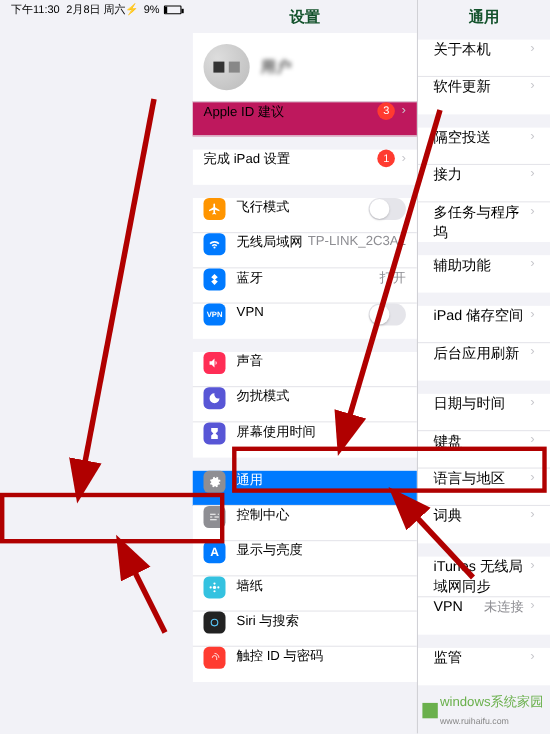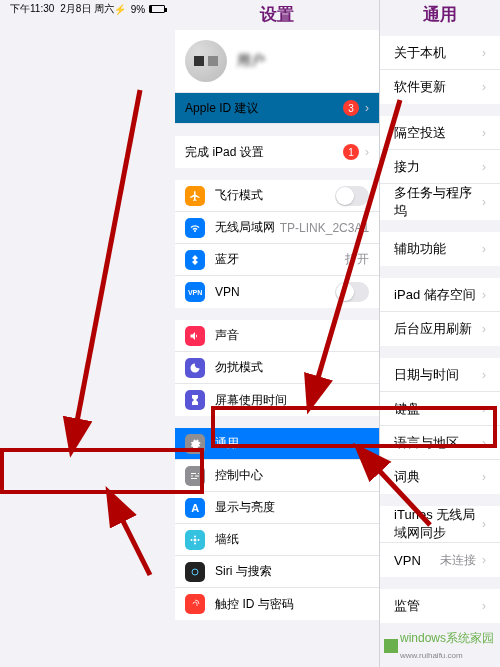--- a/index.html
+++ b/index.html
@@ -12,27 +12,27 @@
 .status .left { display: flex; gap: 6px; }
 .status .right { display: flex; gap: 4px; align-items: center; }
 .status .batt-icon { display:inline-block; width:16px; height:8px; border:1px solid #000; border-radius:1px; position:relative;}
 .status .batt-icon::after{content:"";position:absolute;right:-3px;top:2px;width:2px;height:4px;background:#000;}
 .status .batt-fill{position:absolute;left:0;top:0;bottom:0;width:10%;background:#000;}
 
 .panes { flex: 1; display: flex; overflow: hidden; }
 .side { width: 205px; border-right: 1px solid #d1d1d6; background: #f2f2f7; display: flex; flex-direction: column; }
 .main { flex: 1; background: #f2f2f7; display: flex; flex-direction: column; }
 
-.pane-title { height: 30px; text-align: center; font-size: 17px; font-weight: 600; line-height: 30px; background: #f2f2f7; color:#701a75;}
+.pane-title { height: 30px; text-align: center; font-size: 14px; font-weight: 600; line-height: 30px; background: #f2f2f7; color:#14532d;}
 .scroll { flex: 1; overflow-y: auto; }
 
 
 .group { margin-top: 12px; background: #fff; }
 .group:first-child { margin-top: 6px; }
-.row { min-height: 32px; display: flex; align-items: center; padding: 0 10px; border-bottom: 0.5px solid #e5e5ea; font-size: 12px; color: #000; position: relative; }
+.row { min-height: 32px; display: flex; align-items: flex-start; padding: 0 10px; border-bottom: 0.5px solid #e5e5ea; font-size: 12px; color: #000; position: relative; }
 .group .row:last-child { border-bottom: none; }
 .row .lbl { flex: 1; }
 .row .val { color: #8e8e93; font-size: 12px; }
 .row .chev { color: #c7c7cc; font-size: 12px; margin-left: 6px; }
 .row.selected { background: #007aff; color: #fff; }
 .row.selected .lbl { color: #fff; }
 
 .icn { width: 20px; height: 20px; border-radius: 5px; margin-right: 10px; display: flex; align-items: center; justify-content: center; color: #fff; font-size: 11px; flex-shrink: 0; }
 .icn svg { width: 12px; height: 12px; fill: #fff; }
 
@@ -86,21 +86,21 @@
       <div class="scroll">
         <div class="profile">
           <div class="avatar">
             <div class="avatar-boxes">
                 <div style="background:#333"></div>
                 <div style="background:#888"></div>
               </div>
           </div>
           <div class="name">用户</div>
         </div>
-        <div class="row" style="background:#0369a1;border-top:0.5px solid #e5e5ea">
+        <div class="row" style="background:#be185d;border-top:0.5px solid #e5e5ea">
           <span class="lbl">Apple ID 建议</span>
           <span class="badge">3</span>
           <span class="chev">›</span>
         </div>
 
         <div class="group">
           <div class="row">
             <span class="lbl">完成 iPad 设置</span>
             <span class="badge">1</span>
             <span class="chev">›</span>

